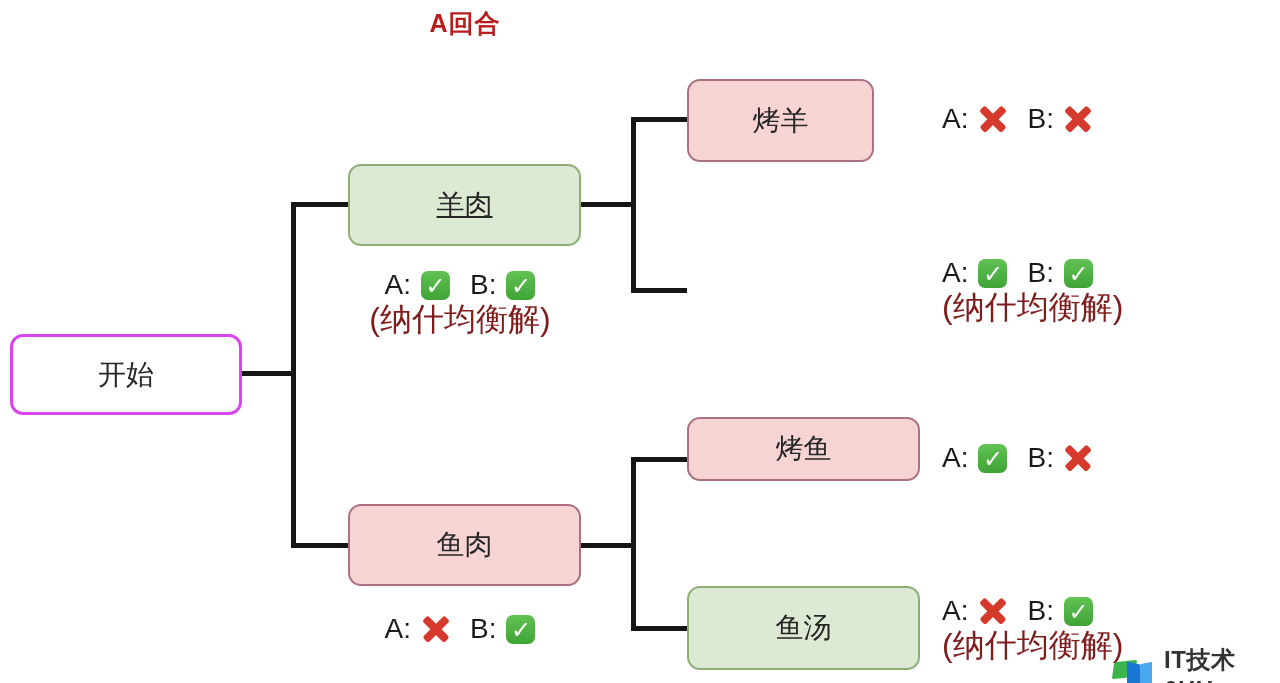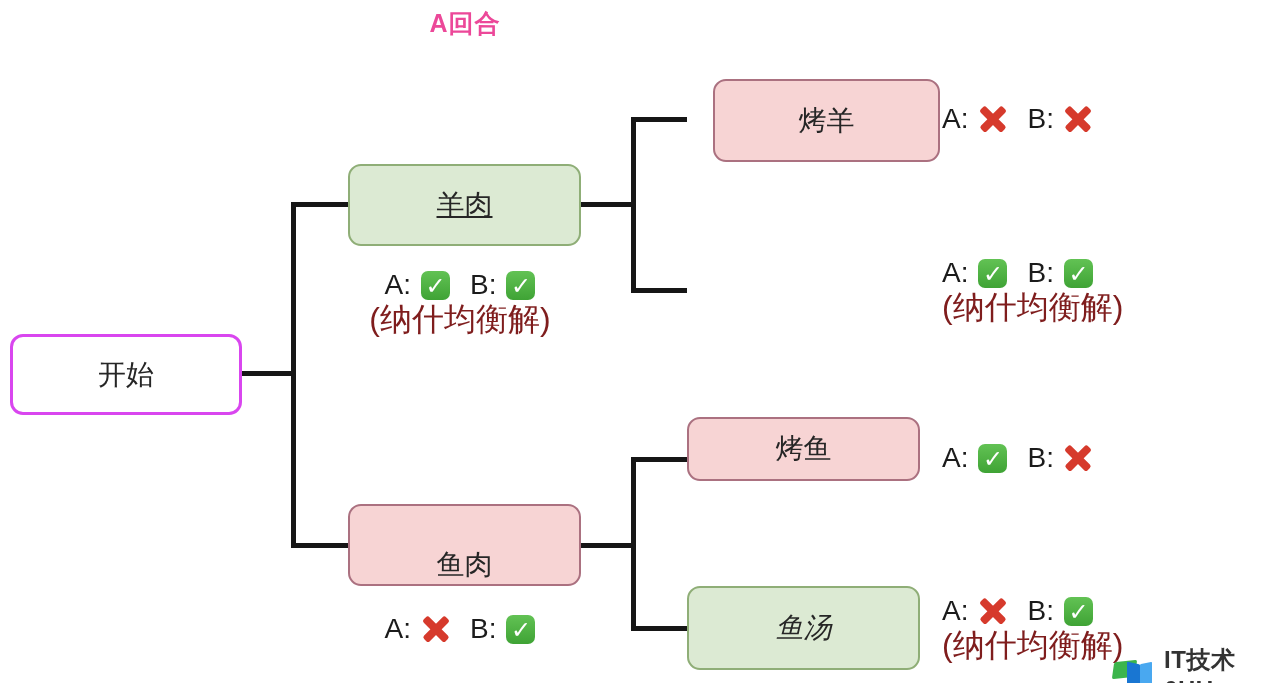--- a/index.html
+++ b/index.html
@@ -2,21 +2,21 @@
 <html><head>
 <meta charset="utf-8">
 <style>
   html,body{margin:0;padding:0;background:#ffffff;}
   .canvas{
     position:relative;width:1280px;height:683px;background:#ffffff;overflow:hidden;
     font-family:"Liberation Sans","DejaVu Sans",sans-serif;color:#1f1f1f;
   }
   .col-header{
     position:absolute;width:200px;text-align:center;
-    font-size:25px;font-weight:600;color:#ec4899;letter-spacing:1px;
+    font-size:25px;font-weight:600;color:#b91c1c;letter-spacing:1px;
   }
   .node{
     position:absolute;display:flex;align-items:center;justify-content:center;
     border-radius:13px;font-size:28px;color:#262626;box-sizing:border-box;
   }
   .node-start{background:#ffffff;border:3px solid #d946ef;}
   .node-good{background:#dcead3;border:2px solid #8fae77;}
   .node-bad{background:#f7d4d4;border:2px solid #ab7180;}
   .line{position:absolute;background:#161616;}
   .outcome{position:absolute;}
@@ -67,30 +67,30 @@
   <div class="line" style="left:631px;top:457px;width:5px;height:174px;"></div>
   <div class="line" style="left:631px;top:457px;width:56px;height:5px;"></div>
   <div class="line" style="left:631px;top:626px;width:56px;height:5px;"></div>
 
   <div class="node node-start" style="left:10px;top:334px;width:232px;height:81px;">
     <span>开始</span>
   </div>
   <div class="node node-good" style="left:348px;top:164px;width:233px;height:82px;text-decoration:underline;">
     <span>羊肉</span>
   </div>
-  <div class="node node-bad" style="left:348px;top:504px;width:233px;height:82px;align-items:flex-end;">
+  <div class="node node-bad" style="left:348px;top:504px;width:233px;height:82px;">
     <span>鱼肉</span>
   </div>
-  <div class="node node-bad" style="left:687px;top:79px;width:227px;height:83px;margin-left:26px;">
+  <div class="node node-bad" style="left:687px;top:79px;width:187px;height:83px;">
     <span>烤羊</span>
   </div>
   <div class="node node-bad" style="left:687px;top:417px;width:233px;height:64px;">
     <span>烤鱼</span>
   </div>
-  <div class="node node-good" style="left:687px;top:586px;width:233px;height:84px;font-style:italic;">
+  <div class="node node-good" style="left:687px;top:586px;width:233px;height:84px;">
     <span>鱼汤</span>
   </div>
 
   <div class="outcome centered" style="left:350px;top:269px;width:220px;">
     <div class="outcome-row">
       <span class="olabel first">A:</span>
       <span class="mark mark-yes"></span>
       <span class="olabel second">B:</span>
       <span class="mark mark-yes"></span>
     </div>

